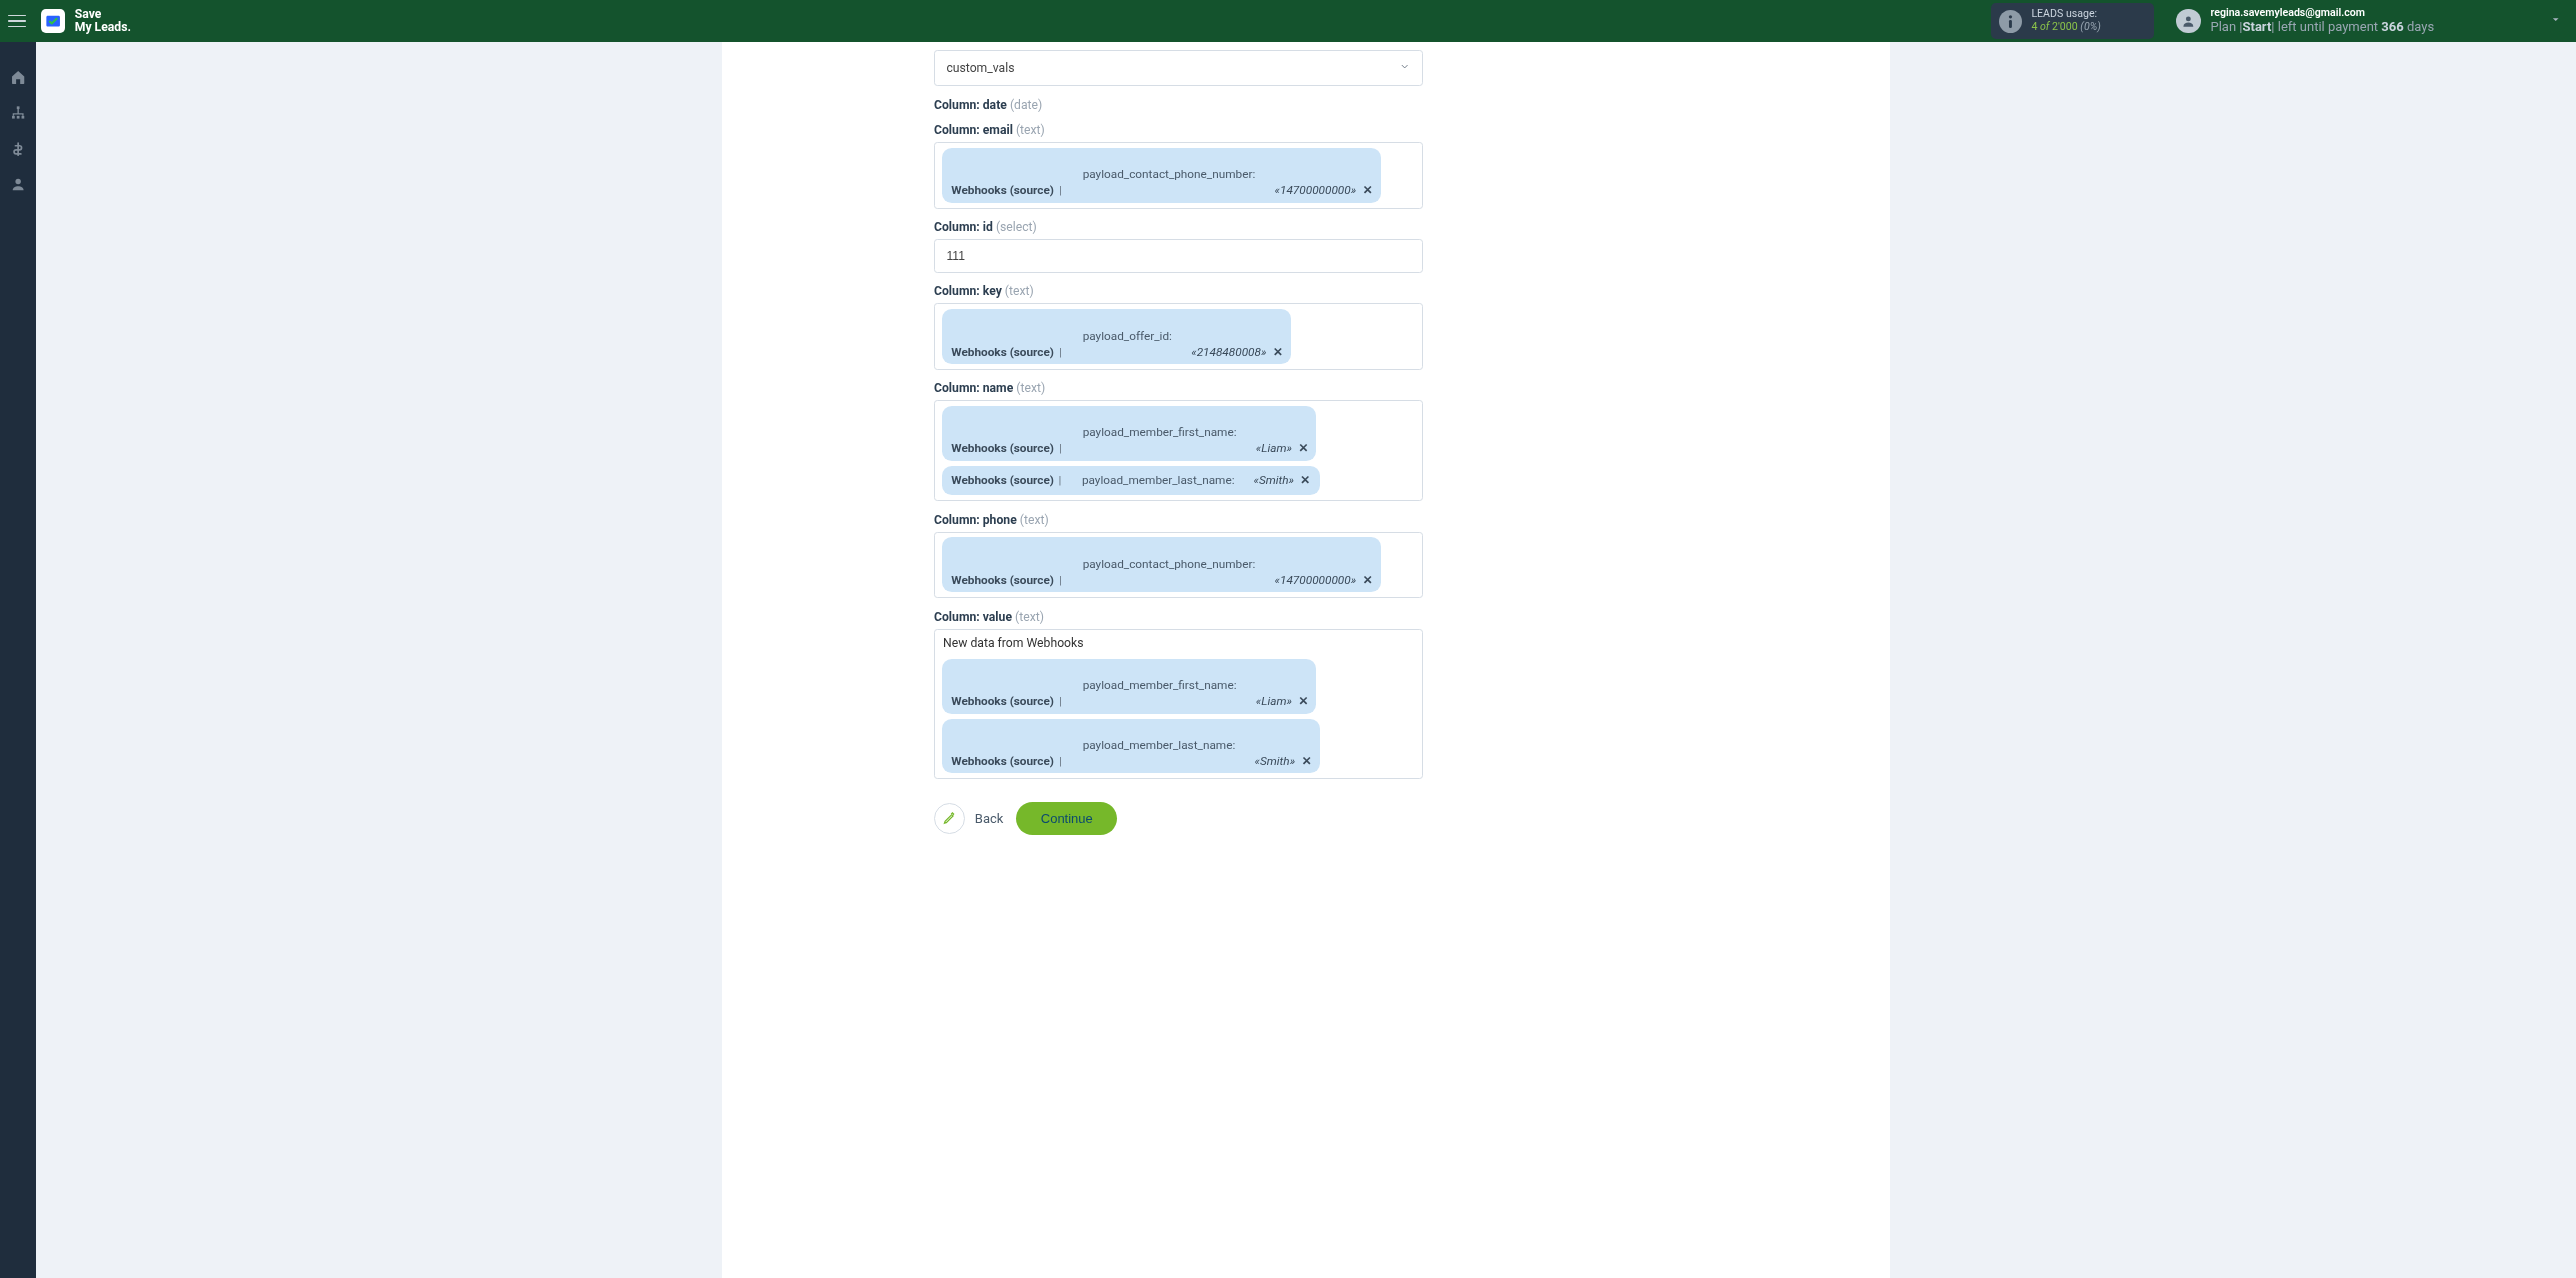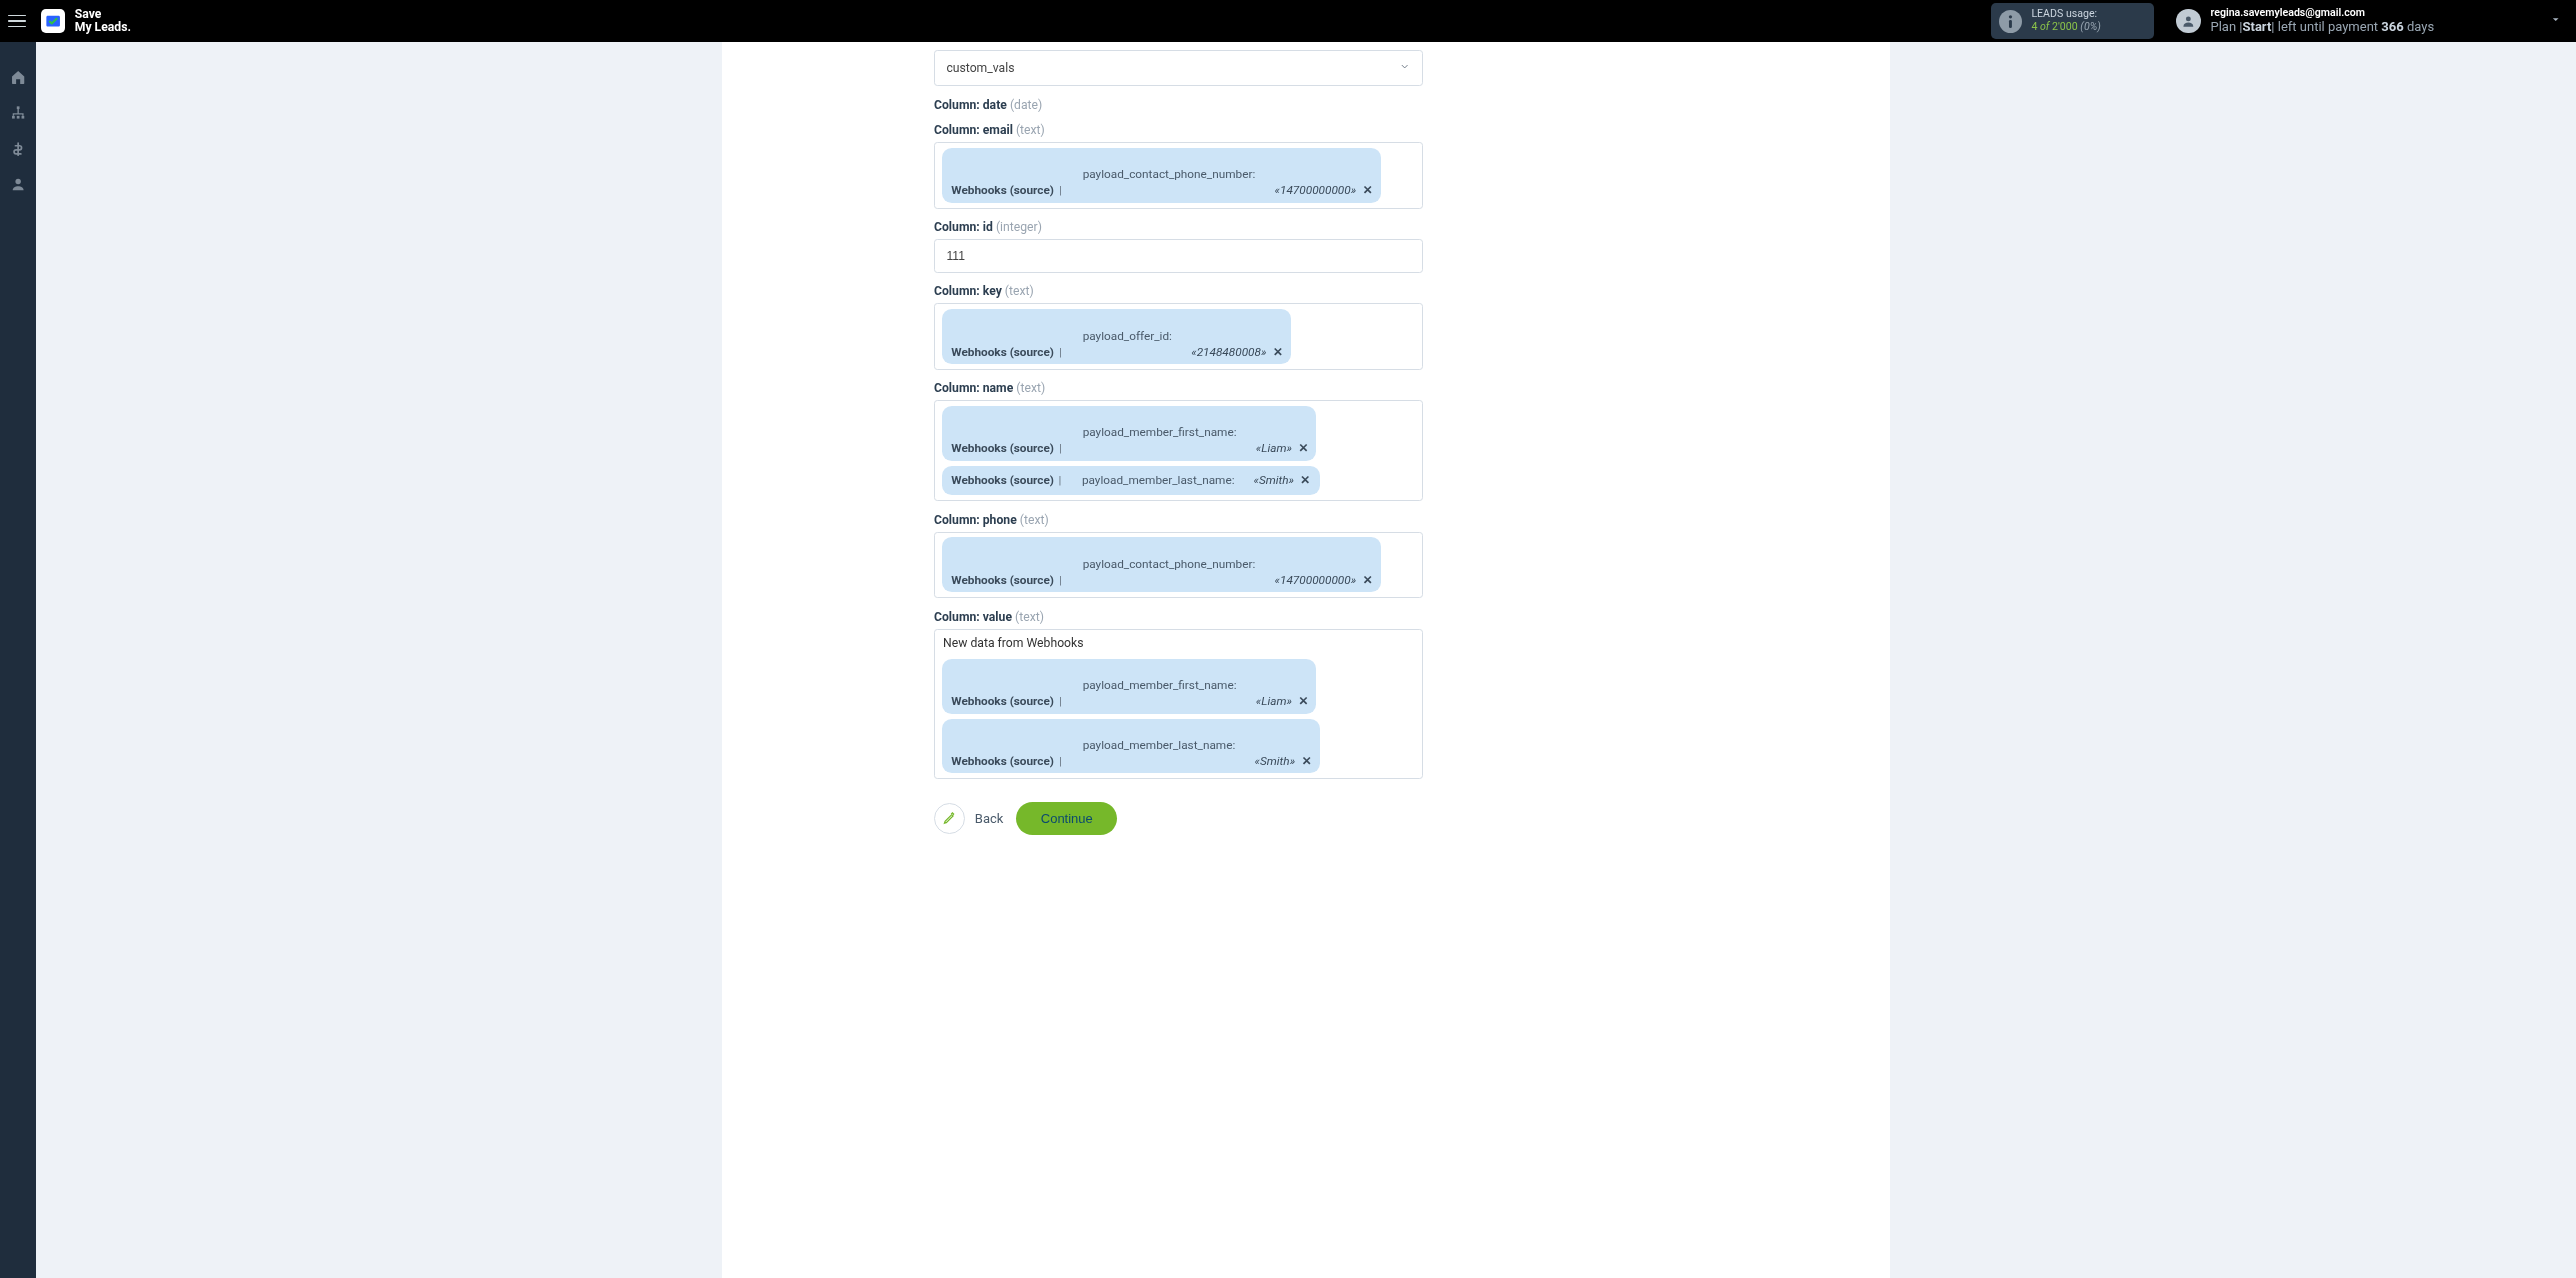--- a/index.html
+++ b/index.html
@@ -8,21 +8,21 @@
   font-family: -apple-system, BlinkMacSystemFont, "Segoe UI", Roboto, "Helvetica Neue", Arial, sans-serif;
   font-size: 11.4px;
   color: #2c3e50;
   background: #eef2f7;
   overflow: hidden;
 }
 
 
 .topbar {
   height: 42px;
-  background: #000000;
+  background: #14532d;
   display: flex;
   align-items: center;
   color: #fff;
   padding: 0 14.7px 0 6.5px;
   gap: 9.8px;
 }
 .menu-icon {
   width: 21px; height: 21px;
   display: flex; flex-direction: column; justify-content: center; gap: 4.1px;
   cursor: pointer; padding: 0 1.6px;
@@ -268,21 +268,21 @@
               <span class="src">Webhooks (source)</span>
                 <span class="pipe"> | </span>
                 <span class="field">payload_contact_phone_number: </span>
                 <span class="val">«14700000000»</span>
                 <span class="x">✕</span>
             </span>
           </div>
         </div>
 
         <div class="field">
-          <div class="label"><span class="bold">Column: id</span> <span class="hint">(integer)</span></div>
+          <div class="label"><span class="bold">Column: id</span> <span class="hint">(select)</span></div>
           <input class="input" value="111" style="">
         </div>
 
         <div class="field">
           <div class="label"><span class="bold">Column: key</span> <span class="hint">(text)</span></div>
           <div class="tokenbox">
             <span class="token">
               <span class="src">Webhooks (source)</span>
                 <span class="pipe"> | </span>
                 <span class="field">payload_offer_id: </span>

